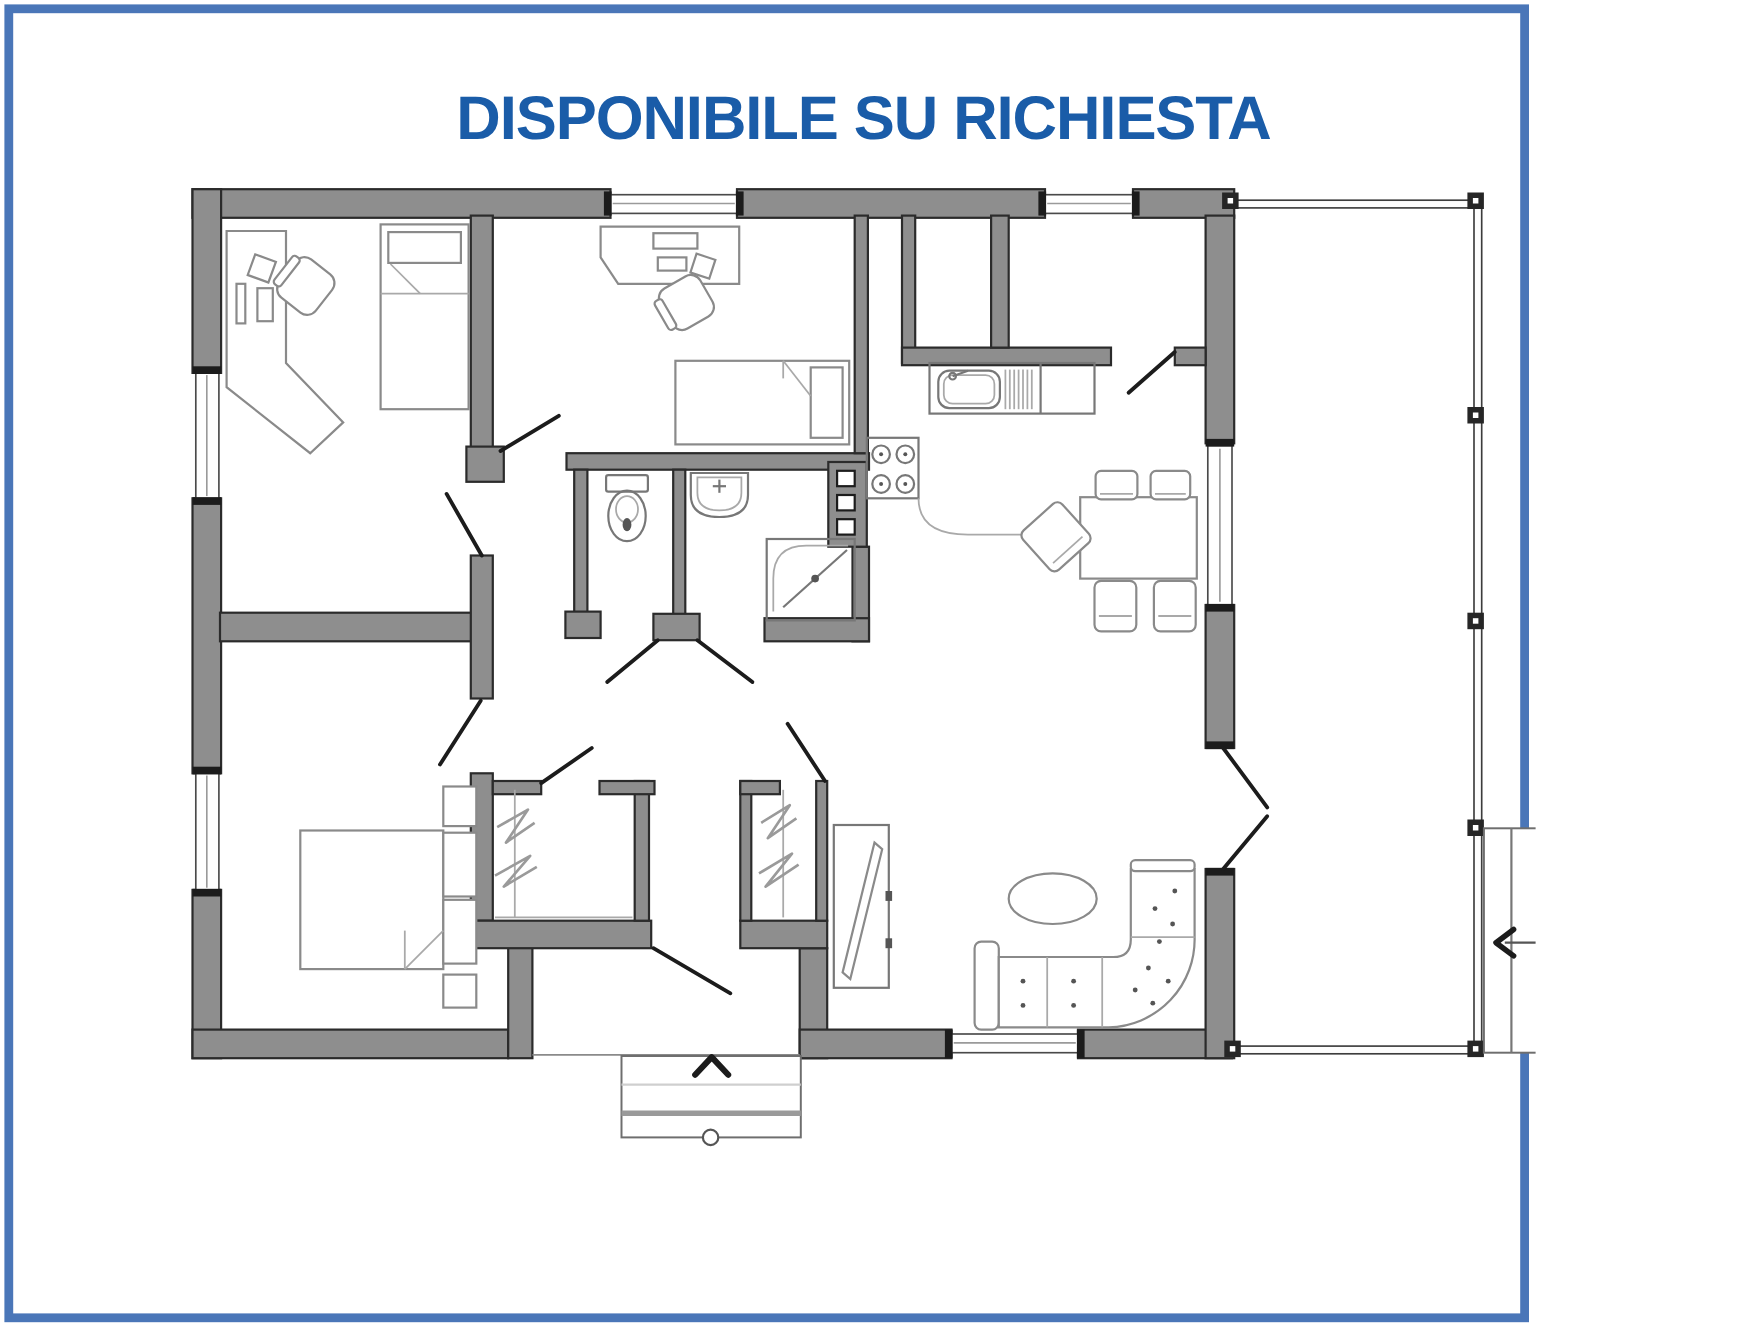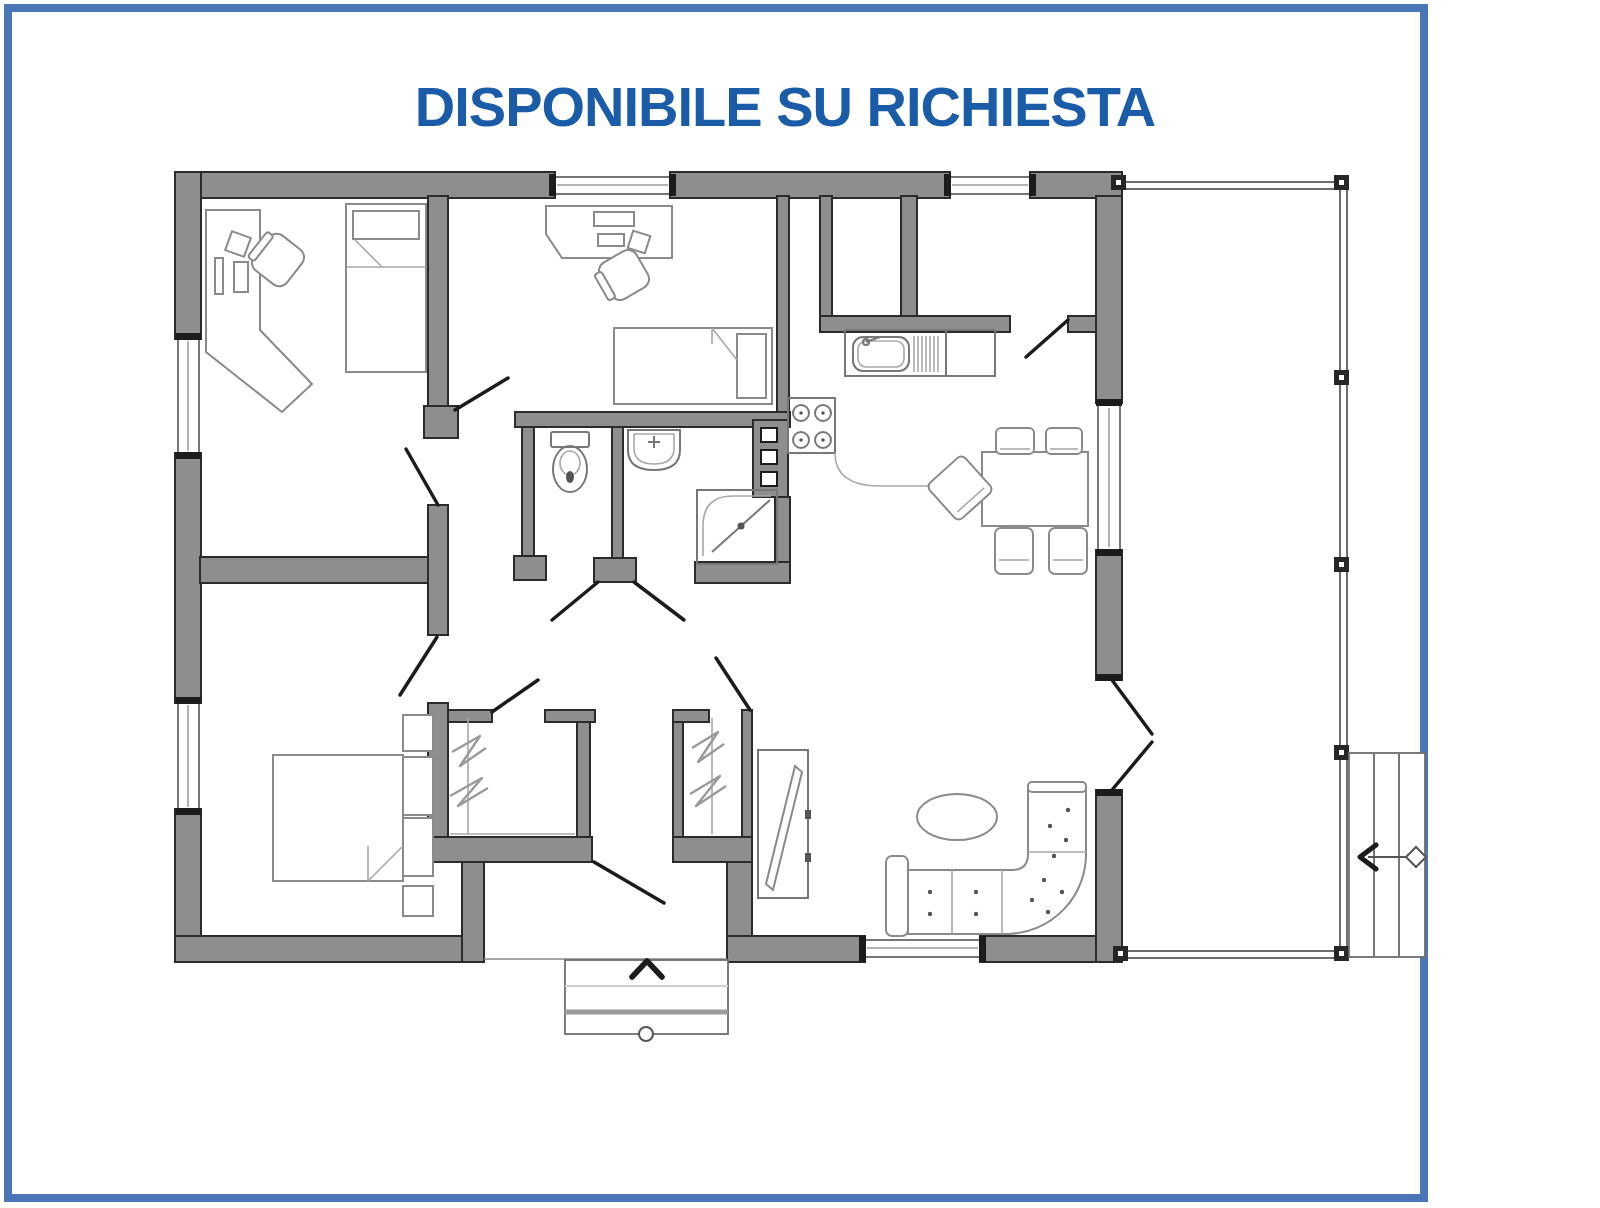--- a/index.html
+++ b/index.html
@@ -1,17 +1,17 @@
 <!DOCTYPE html>
 <html style="--frame-blue: #4a76b8; --title-blue: #1a5ca8; --wall-gray: #8e8e8e; --wall-outline: #2b2b2b; --furniture-gray: #8a8a8a; --door-black: #1c1c1c; --background: #ffffff;"><head>
 <meta charset="utf-8">
 <style>
   html,body{margin:0;padding:0;background:#fff;}
   #stage{position:relative;width:1396px;height:1208px;background:var(--background,#fff);
-         font-family:"Liberation Sans",sans-serif;overflow:hidden;padding-left:38px;}
+         font-family:"Liberation Sans",sans-serif;overflow:hidden;}
   #frame{position:absolute;left:4px;top:4px;right:6px;bottom:6px;border:8px solid var(--frame-blue,#4a76b8);}
   #title{position:absolute;top:74px;left:0;width:1570px;text-align:center;
          font-size:56px;font-weight:bold;letter-spacing:-1px;color:var(--title-blue,#1a5ca8);}
   svg{position:absolute;left:0;top:0;}
   .wall{fill:var(--wall-gray,#8e8e8e);stroke:var(--wall-outline,#2b2b2b);stroke-width:2;}
   .cap{fill:#1c1c1c;}
   .win{fill:#ffffff;stroke:#4a4a4a;stroke-width:1.5;}
   .winline{stroke:#9a9a9a;stroke-width:1.5;fill:none;}
   .door{stroke:var(--door-black,#1c1c1c);stroke-width:3.5;fill:none;stroke-linecap:round;}
   .furn{fill:#ffffff;stroke:var(--furniture-gray,#8a8a8a);stroke-width:2;}

